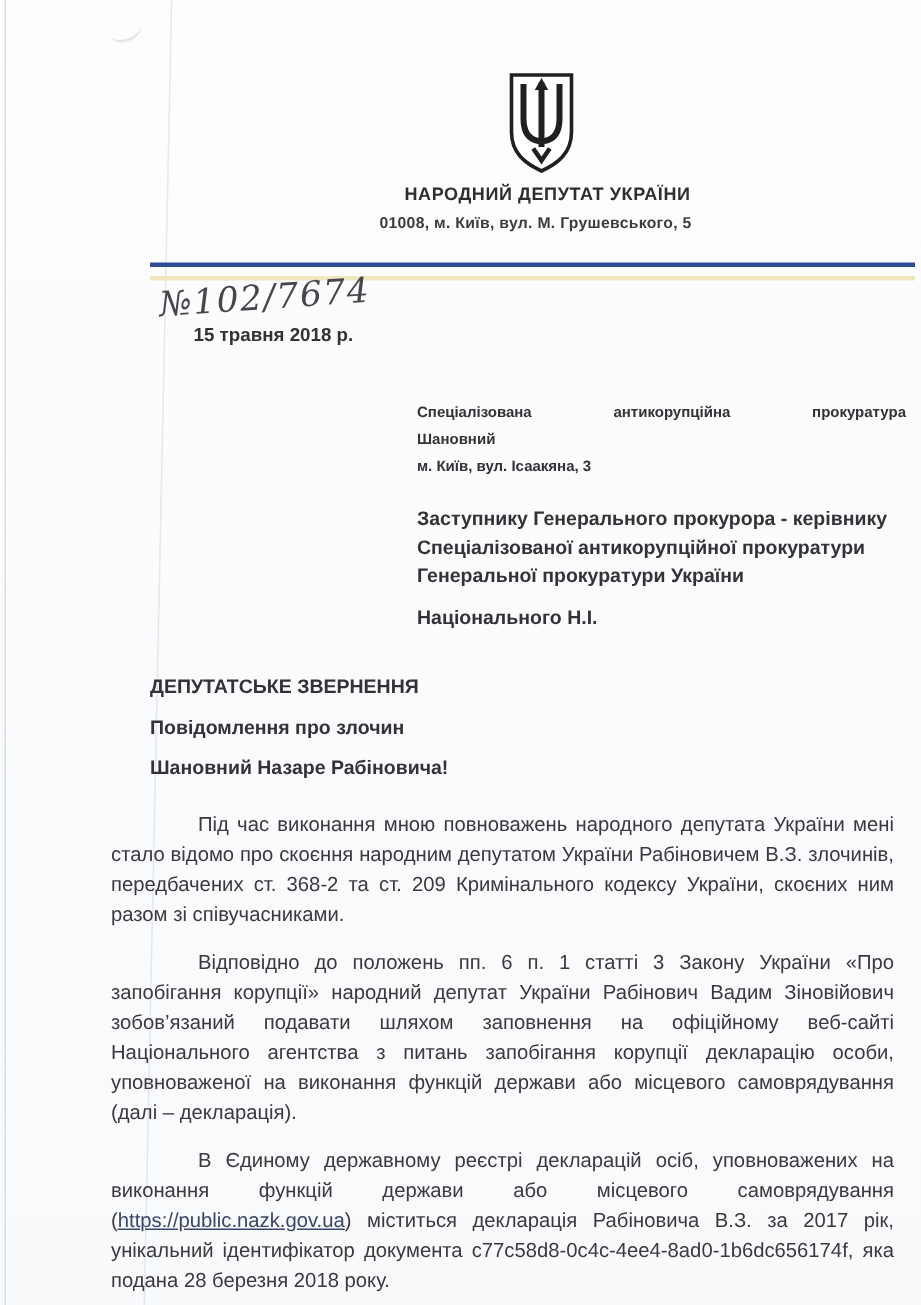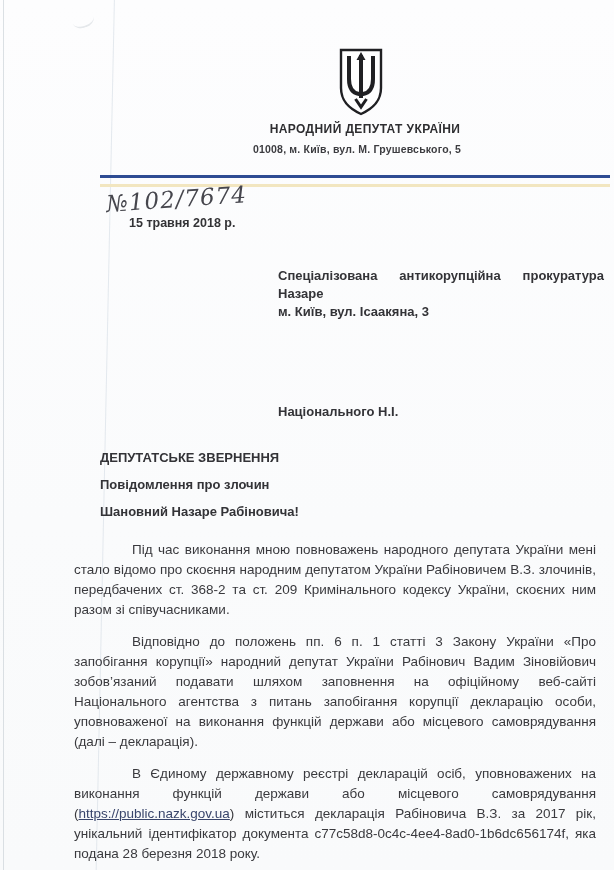--- a/index.html
+++ b/index.html
@@ -25,21 +25,21 @@
   .rule-blue{position:absolute;left:100px;top:175px;width:510px;height:3px;}
   .rule-yellow{position:absolute;left:100px;top:184px;width:510px;height:2.5px;}
   
   .reg-number{position:absolute;left:106px;top:186px;
     font-family:"DejaVu Serif","Liberation Serif",serif;
     font-style:italic;font-size:23px;color:#46464d;
     transform:rotate(-4deg);letter-spacing:1px;}
   .reg-date{position:absolute;left:129px;top:216px;font-size:12.5px;font-weight:bold;color:#333336;}
   
   .office{position:absolute;left:278px;top:267px;width:326px;
-    font-size:13px;font-weight:bold;line-height:18px;color:#333337;}
+    font-size:10px;font-weight:bold;line-height:18px;color:#333337;}
   .office .line-just{text-align:justify;text-align-last:justify;}
   .addressee{position:absolute;left:278px;top:336px;width:332px;
     font-size:13px;font-weight:bold;line-height:19px;color:#333337;white-space:nowrap;}
   .person{position:absolute;left:278px;top:404px;font-size:13px;font-weight:bold;color:#333337;}
   
   .h-center{position:absolute;left:100px;width:508px;text-align:left;
     font-size:13px;font-weight:bold;color:#333337;}
   .h1{top:450px;} .h2{top:477px;} .h3{top:504px;}
   
   .body-text{position:absolute;left:62px;top:528px;width:546px;
@@ -71,24 +71,29 @@
   <div class="org-address">01008,  м. Київ, вул. М. Грушевського, 5</div>
 
   <div class="rule-blue" style="background:#2e4c93;"></div>
   <div class="rule-yellow" style="background:#f2e6c0;"></div>
 
   <div class="reg-number">№102/7674</div>
   <div class="reg-date">15 травня 2018 р.</div>
 
   <div class="office">
     <div class="line-just">Спеціалізована антикорупційна прокуратура</div>
-    <div>Назаре</div>
+    <div>Шановний</div>
     <div>м. Київ, вул. Ісаакяна, 3</div>
   </div>
 
+  <div class="addressee">
+    <div>Заступнику Генерального прокурора - керівнику</div>
+    <div>Спеціалізованої антикорупційної прокуратури</div>
+    <div>Генеральної прокуратури України</div>
+  </div>
 
   <div class="person">Національного Н.І.</div>
 
   <div class="h-center h1">ДЕПУТАТСЬКЕ ЗВЕРНЕННЯ</div>
   <div class="h-center h2">Повідомлення про злочин</div>
   <div class="h-center h3">Шановний Назаре Рабіновича!</div>
 
   <div class="body-text">
     <p>Під час виконання мною повноважень народного депутата України мені стало відомо про скоєння народним депутатом України Рабіновичем В.З. злочинів, передбачених ст. 368-2 та ст. 209 Кримінального кодексу України, скоєних ним разом зі співучасниками.</p>
     <p>Відповідно до положень пп. 6 п. 1 статті 3 Закону України «Про запобігання корупції» народний депутат України Рабінович Вадим Зіновійович зобов’язаний подавати шляхом заповнення на офіційному веб-сайті Національного агентства з питань запобігання корупції декларацію особи, уповноваженої на виконання функцій держави або місцевого самоврядування (далі – декларація).</p>

